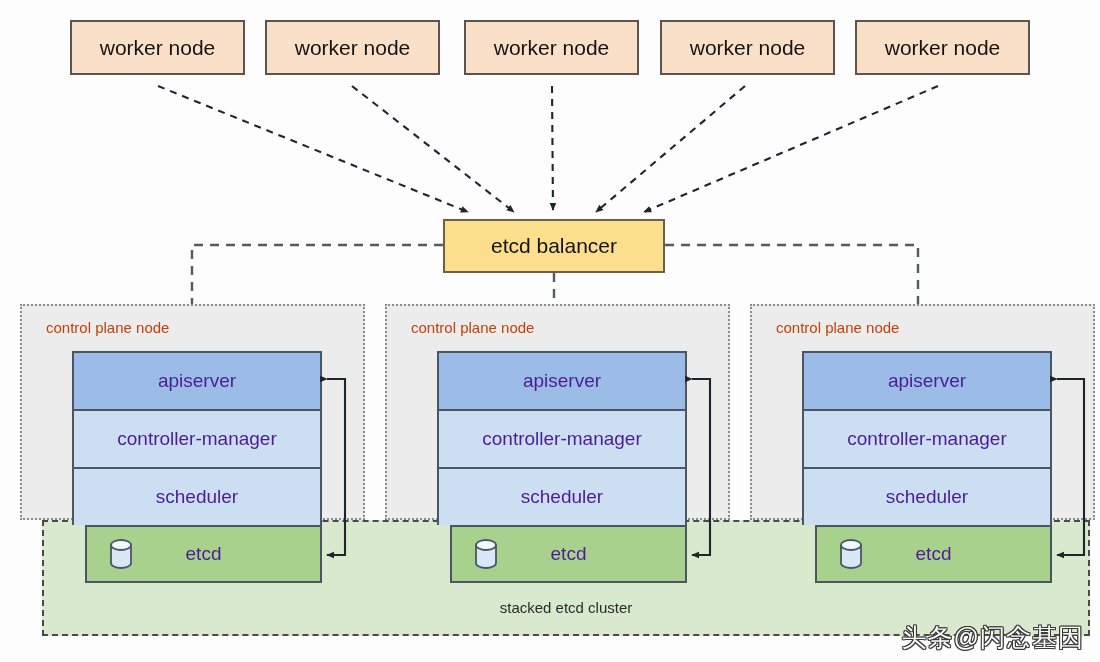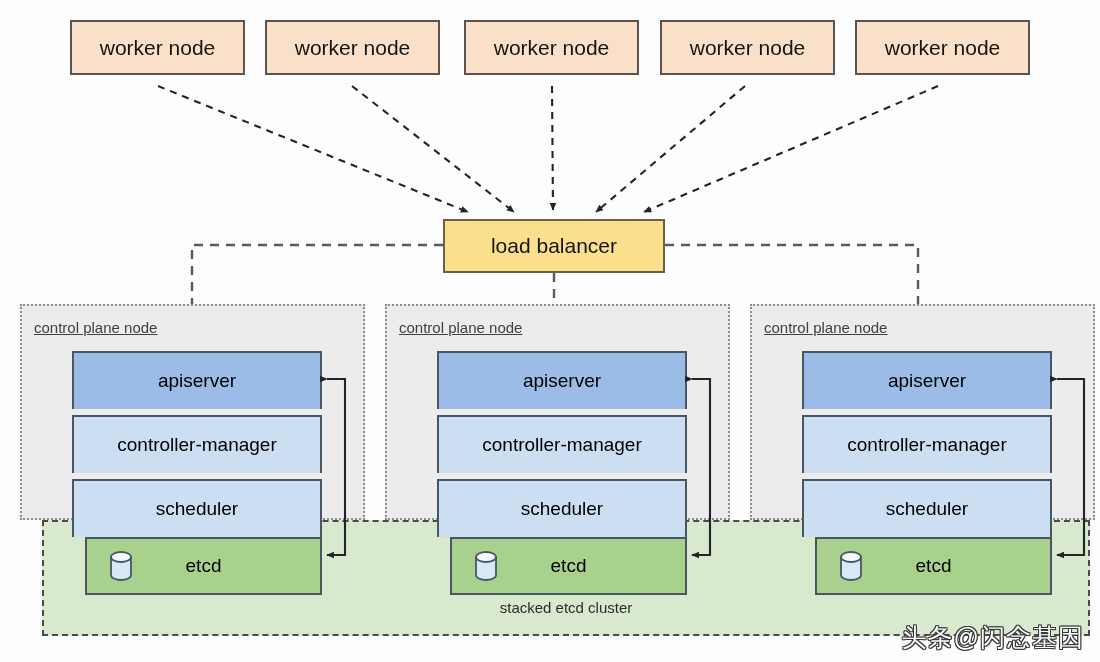--- a/index.html
+++ b/index.html
@@ -87,47 +87,46 @@
     position: absolute;
     top: 304px;
     width: 345px;
     height: 216px;
     background: #ececec;
     border: 2px dotted #8c8c8c;
     z-index: 3;
   }
   .cp-label {
     position: absolute;
-    left: 12px;
+    left: 24px;
     top: 13px;
     font-size: 15px;
-    color: #404040;
-    text-decoration: underline;
+    color: #c2410c;
   }
   .component-stack {
     position: absolute;
     left: 50px;
     top: 45px;
     width: 250px;
     z-index: 5;
   }
   .component {
     position: relative;
     height: 58px;
     border: 2px solid #4a5763;
     border-bottom-width: 0;
     display: flex;
     align-items: center;
     justify-content: center;
     font-size: 19px;
-    color: #000000;
+    color: #4c1d95;
   }
   .component:last-child { border-bottom-width: 2px; margin-left: 13px; }
   .comp-apiserver  { background: #9cbce8; }
-  .comp-secondary  { background: #ccdef2; margin-top: 6px; }
+  .comp-secondary  { background: #ccdef2; }
   .comp-etcd       { background: #a9d18e; }
 
   
   .db-icon {
     position: absolute;
     left: 22px;
     top: 50%;
     transform: translateY(-50%);
     width: 24px;
     height: 30px;
@@ -191,21 +190,21 @@
     <span>worker node</span>
   </div>
   <div class="worker-node" style="left:660px; top:20px;">
     <span>worker node</span>
   </div>
   <div class="worker-node" style="left:855px; top:20px;">
     <span>worker node</span>
   </div>
 
   <div id="load-balancer">
-    <span>load balancer</span>
+    <span>etcd balancer</span>
   </div>
 
   <div id="etcd-cluster">
     <div id="etcd-cluster-label">stacked etcd cluster</div>
   </div>
 
   <div class="control-plane-node" style="left:20px;">
     <div class="cp-label">control plane node</div>
     <div class="component-stack">
       <div class="component comp-apiserver">

